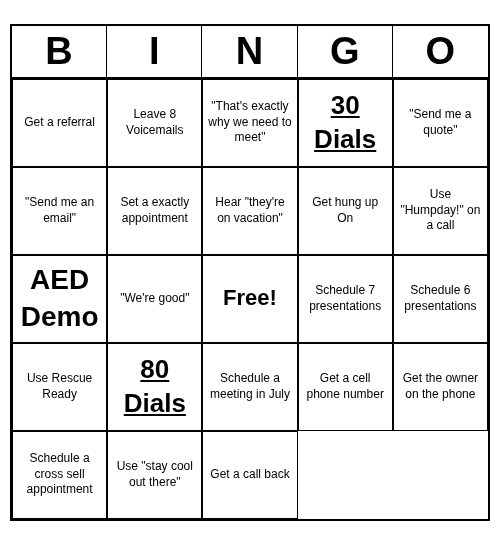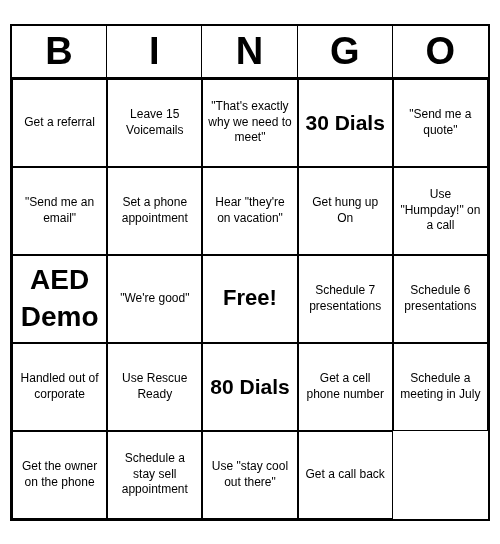--- a/index.html
+++ b/index.html
@@ -41,22 +41,23 @@
       min-height: 88px;
       display: flex;
       align-items: center;
       justify-content: center;
       text-align: center;
       padding: 4px;
       font-size: 12px;
       line-height: 1.3;
     }
     .bingo-cell.large-text {
-      font-size: 21px;
+      font-size: 26px;
       font-weight: bold;
+      text-decoration: underline;
     }
     .bingo-cell.free {
       font-size: 22px;
       font-weight: bold;
     }
     .bingo-cell.aed {
       font-size: 28px;
       font-weight: bold;
     }
   </style>
@@ -66,37 +67,36 @@
 <div class="bingo-card">
   <div class="bingo-header">
   <div class="bingo-letter">B</div>
       <div class="bingo-letter">I</div>
       <div class="bingo-letter">N</div>
       <div class="bingo-letter">G</div>
       <div class="bingo-letter">O</div>
     </div>
   <div class="bingo-grid">
   <div class="bingo-cell">Get a referral</div>
-      <div class="bingo-cell">Leave 15 Voicemails</div>
+      <div class="bingo-cell">Leave 8 Voicemails</div>
       <div class="bingo-cell">"That's exactly why we need to meet"</div>
       <div class="bingo-cell large-text">30 Dials</div>
       <div class="bingo-cell">"Send me a quote"</div>
       <div class="bingo-cell">"Send me an email"</div>
-      <div class="bingo-cell">Set a phone appointment</div>
+      <div class="bingo-cell">Set a exactly appointment</div>
       <div class="bingo-cell">Hear "they're on vacation"</div>
       <div class="bingo-cell">Get hung up On</div>
       <div class="bingo-cell">Use "Humpday!" on a call</div>
       <div class="bingo-cell aed">AED Demo</div>
       <div class="bingo-cell">"We're good"</div>
       <div class="bingo-cell free">Free!</div>
       <div class="bingo-cell">Schedule 7 presentations</div>
       <div class="bingo-cell">Schedule 6 presentations</div>
-      <div class="bingo-cell">Handled out of corporate</div>
       <div class="bingo-cell">Use Rescue Ready</div>
       <div class="bingo-cell large-text">80 Dials</div>
+      <div class="bingo-cell">Schedule a meeting in July</div>
       <div class="bingo-cell">Get a cell phone number</div>
-      <div class="bingo-cell">Schedule a meeting in July</div>
       <div class="bingo-cell">Get the owner on the phone</div>
-      <div class="bingo-cell">Schedule a stay sell appointment</div>
+      <div class="bingo-cell">Schedule a cross sell appointment</div>
       <div class="bingo-cell">Use "stay cool out there"</div>
       <div class="bingo-cell">Get a call back</div>
     </div>
 </div>
 
 </body></html>

